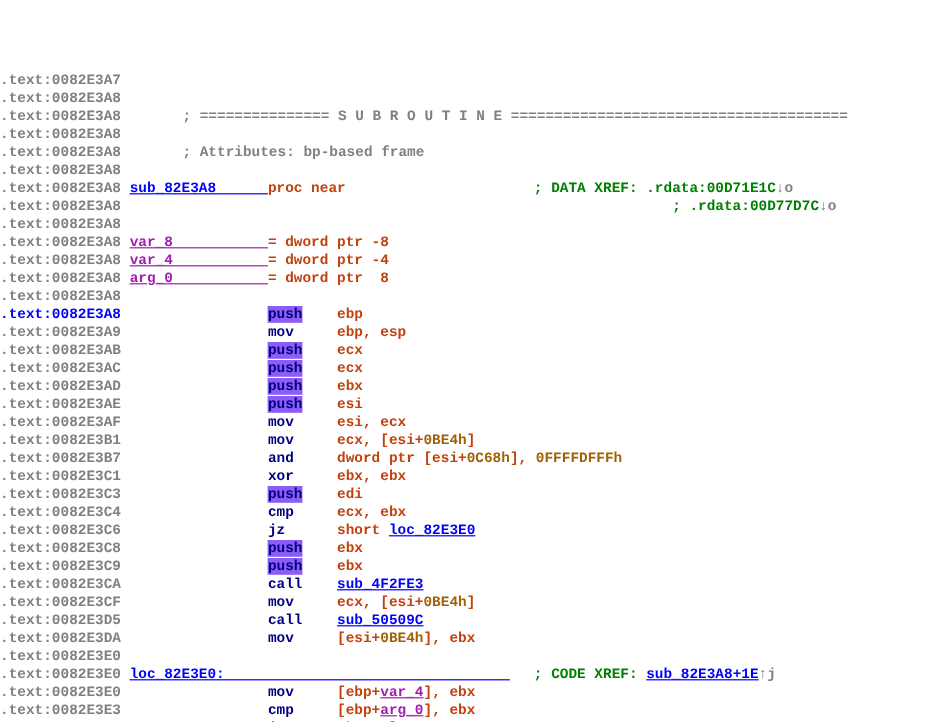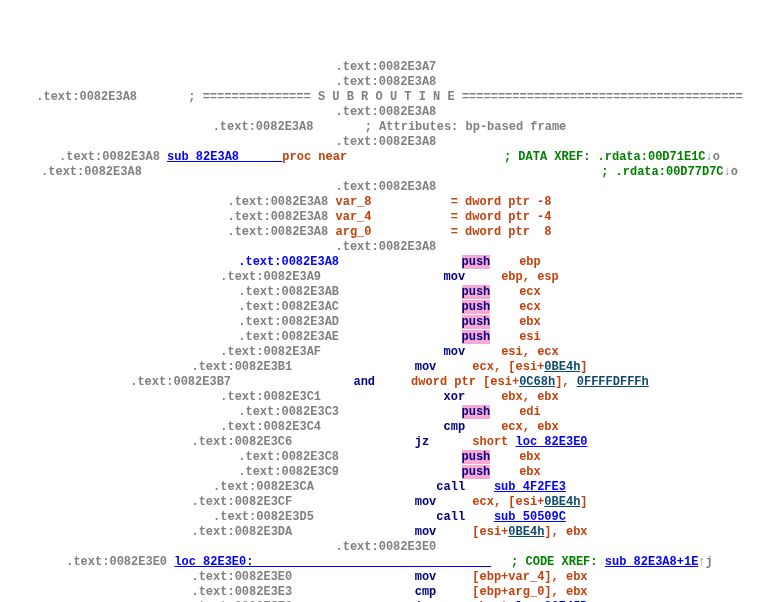--- a/index.html
+++ b/index.html
@@ -8,30 +8,30 @@
     background: #ffffff;
     font-family: "Courier New", monospace;
     font-size: 12px;
     line-height: 15px;
     font-weight: bold;
     white-space: pre;
     overflow: hidden;
     width: 779px;
     height: 602px;
   }
-  .line { display: block; height: 15px; text-align: center; }
+  .line { display: block; height: 15px; }
   .addr { color: #808080; }
   .addr-cur { color: #0000ff; }
   .cmt { color: #808080; margin-left: 44px; }
   .label { color: #0000ff; text-decoration: underline; }
   .op { color: #000080; }
   .reg { color: #c2410c; }
-  .var { color: #c2410c; }
-  .num { color: #0c4a6e; text-decoration: underline; }
-  .hl { background: #f9a8d4; }
+  .var { color: #a21caf; text-decoration: underline; }
+  .num { color: #a16207; }
+  .hl { background: #8b5cf6; }
   .xref { color: #008000; margin-left: 20px; }
   .dim { color: #808080; }
 </style>
 </head>
 <body>
 
 
 
 <div id="listing"><div class="line"><span class="addr">.text:0082E3A7 </span></div><div class="line"><span class="addr">.text:0082E3A8 </span></div><div class="line"><span class="addr">.text:0082E3A8 </span><span class="cmt">; =============== S U B R O U T I N E =======================================</span></div><div class="line"><span class="addr">.text:0082E3A8 </span></div><div class="line"><span class="addr">.text:0082E3A8 </span><span class="cmt">; Attributes: bp-based frame</span></div><div class="line"><span class="addr">.text:0082E3A8 </span></div><div class="line"><span class="addr">.text:0082E3A8 </span><span class="label">sub_82E3A8      </span><span class="reg">proc near                   </span><span class="xref">; DATA XREF: .rdata:00D71E1C</span><span class="dim">↓o</span></div><div class="line"><span class="addr">.text:0082E3A8 </span><span>                                                            </span><span class="xref">; .rdata:00D77D7C</span><span class="dim">↓o</span></div><div class="line"><span class="addr">.text:0082E3A8 </span></div><div class="line"><span class="addr">.text:0082E3A8 </span><span class="var">var_8           </span><span class="reg">= dword ptr -8</span></div><div class="line"><span class="addr">.text:0082E3A8 </span><span class="var">var_4           </span><span class="reg">= dword ptr -4</span></div><div class="line"><span class="addr">.text:0082E3A8 </span><span class="var">arg_0           </span><span class="reg">= dword ptr  8</span></div><div class="line"><span class="addr">.text:0082E3A8 </span></div><div class="line"><span class="addr-cur">.text:0082E3A8 </span><span>                </span><span class="op hl">push</span><span>    </span><span class="reg">ebp</span></div><div class="line"><span class="addr">.text:0082E3A9 </span><span>                </span><span class="op">mov</span><span>     </span><span class="reg">ebp, esp</span></div><div class="line"><span class="addr">.text:0082E3AB </span><span>                </span><span class="op hl">push</span><span>    </span><span class="reg">ecx</span></div><div class="line"><span class="addr">.text:0082E3AC </span><span>                </span><span class="op hl">push</span><span>    </span><span class="reg">ecx</span></div><div class="line"><span class="addr">.text:0082E3AD </span><span>                </span><span class="op hl">push</span><span>    </span><span class="reg">ebx</span></div><div class="line"><span class="addr">.text:0082E3AE </span><span>                </span><span class="op hl">push</span><span>    </span><span class="reg">esi</span></div><div class="line"><span class="addr">.text:0082E3AF </span><span>                </span><span class="op">mov</span><span>     </span><span class="reg">esi, ecx</span></div><div class="line"><span class="addr">.text:0082E3B1 </span><span>                </span><span class="op">mov</span><span>     </span><span class="reg">ecx, [esi+</span><span class="num">0BE4h</span><span class="reg">]</span></div><div class="line"><span class="addr">.text:0082E3B7 </span><span>                </span><span class="op">and</span><span>     </span><span class="reg">dword ptr [esi+</span><span class="num">0C68h</span><span class="reg">], </span><span class="num">0FFFFDFFFh</span></div><div class="line"><span class="addr">.text:0082E3C1 </span><span>                </span><span class="op">xor</span><span>     </span><span class="reg">ebx, ebx</span></div><div class="line"><span class="addr">.text:0082E3C3 </span><span>                </span><span class="op hl">push</span><span>    </span><span class="reg">edi</span></div><div class="line"><span class="addr">.text:0082E3C4 </span><span>                </span><span class="op">cmp</span><span>     </span><span class="reg">ecx, ebx</span></div><div class="line"><span class="addr">.text:0082E3C6 </span><span>                </span><span class="op">jz</span><span>      </span><span class="reg">short </span><span class="label">loc_82E3E0</span></div><div class="line"><span class="addr">.text:0082E3C8 </span><span>                </span><span class="op hl">push</span><span>    </span><span class="reg">ebx</span></div><div class="line"><span class="addr">.text:0082E3C9 </span><span>                </span><span class="op hl">push</span><span>    </span><span class="reg">ebx</span></div><div class="line"><span class="addr">.text:0082E3CA </span><span>                </span><span class="op">call</span><span>    </span><span class="label">sub_4F2FE3</span></div><div class="line"><span class="addr">.text:0082E3CF </span><span>                </span><span class="op">mov</span><span>     </span><span class="reg">ecx, [esi+</span><span class="num">0BE4h</span><span class="reg">]</span></div><div class="line"><span class="addr">.text:0082E3D5 </span><span>                </span><span class="op">call</span><span>    </span><span class="label">sub_50509C</span></div><div class="line"><span class="addr">.text:0082E3DA </span><span>                </span><span class="op">mov</span><span>     </span><span class="reg">[esi+</span><span class="num">0BE4h</span><span class="reg">], ebx</span></div><div class="line"><span class="addr">.text:0082E3E0 </span></div><div class="line"><span class="addr">.text:0082E3E0 </span><span class="label">loc_82E3E0:                                 </span><span class="xref">; CODE XREF: </span><span class="label">sub_82E3A8+1E</span><span class="dim">↑j</span></div><div class="line"><span class="addr">.text:0082E3E0 </span><span>                </span><span class="op">mov</span><span>     </span><span class="reg">[ebp+</span><span class="var">var_4</span><span class="reg">], ebx</span></div><div class="line"><span class="addr">.text:0082E3E3 </span><span>                </span><span class="op">cmp</span><span>     </span><span class="reg">[ebp+</span><span class="var">arg_0</span><span class="reg">], ebx</span></div><div class="line"><span class="addr">.text:0082E3E6 </span><span>                </span><span class="op">jnz</span><span>     </span><span class="reg">short </span><span class="label">loc_82E45B</span></div></div>
 

